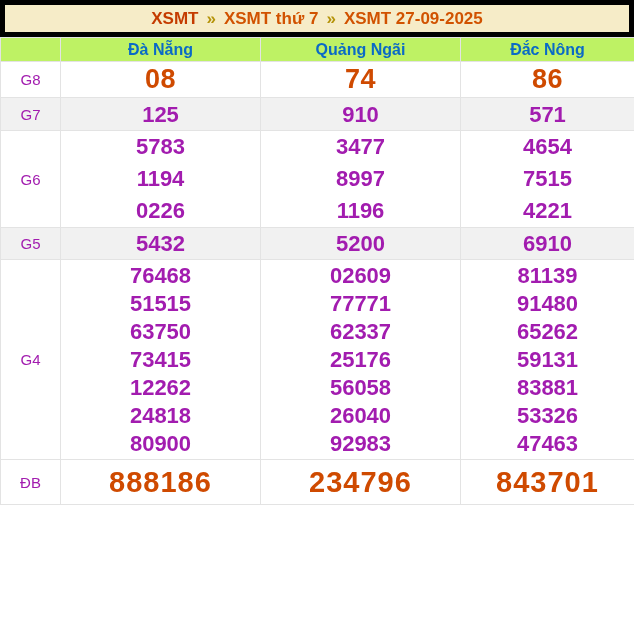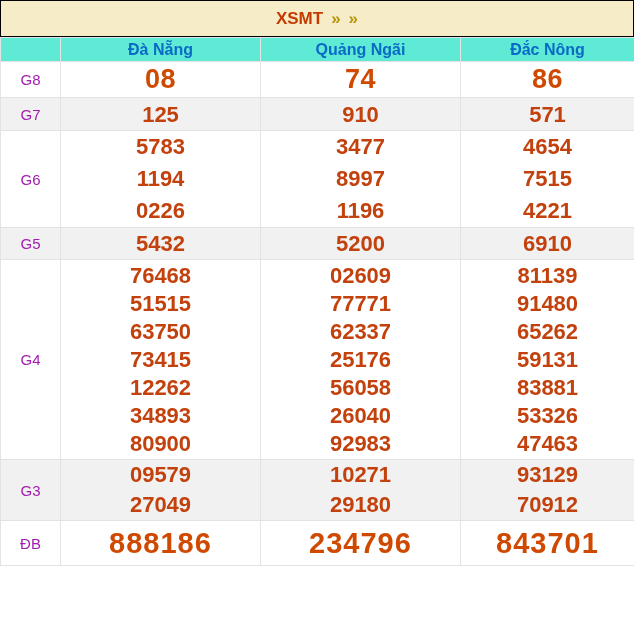--- a/index.html
+++ b/index.html
@@ -6,21 +6,21 @@
   body{
     width:634px;height:627px;overflow:hidden;
     font-family:"Liberation Sans","DejaVu Sans",sans-serif;
     -webkit-font-smoothing:antialiased;
   }
   
   .title-band{
     box-sizing:border-box;
     width:634px;height:37px;
     background:#f6ecc8;
-    border:1px solid #000000;
+    border:5px solid #000000;
     display:flex;align-items:center;justify-content:center;
     font-size:17px;font-weight:bold;
     white-space:nowrap;
   }
   .title-band span{margin:0 4px;}
   .bc-root{color:#c43b00;cursor:pointer;}
   .bc-link{color:#d15200;cursor:pointer;}
   .bc-sep{color:#b5940a;}
   
   table.results{
@@ -30,33 +30,33 @@
     border:1px solid #c9c9c9;
   }
   table.results th, table.results td{
     border:1px solid #e3e3e3;
     padding:0;
     text-align:center;
     vertical-align:middle;
   }
   thead th{
     height:23px;
-    background:#5eead4;
+    background:#bef264;
     color:#0a6ac6;
     font-size:16px;
     font-weight:bold;
     cursor:pointer;
   }
   td.prize-label{
     color:#a21caf;
     font-size:15px;
     font-weight:normal;
   }
   td.prize-cell{
-    color:#c2410c;
+    color:#a21caf;
     font-size:22px;
     font-weight:bold;
   }
   .num{display:block;line-height:31px;}
   tr.alt{background:#f1f1f1;padding-left:22px;}
   
   tr.row-g8 td{height:35px;}
   tr.row-g7 td{height:32px;}
   tr.row-g6 td{height:95px;}
   tr.row-g6 .num{line-height:32px;}
@@ -70,21 +70,23 @@
   tr.row-db td{height:44px;}
   tr.row-g8 td.prize-cell{color:#cf4a00;font-size:27px;letter-spacing:0.5px;}
   tr.row-db td.prize-cell{color:#cf4a00;font-size:29px;letter-spacing:1px;}
 </style>
 </head>
 <body>
 
 <div class="title-band">
     <span class="bc-root">XSMT</span>
     <span class="bc-sep">»</span>
+    <span class="bc-link">XSMT thứ 7</span>
     <span class="bc-sep">»</span>
+    <span class="bc-link">XSMT 27-09-2025</span>
   </div>
 
 <table class="results">
   <colgroup>
     <col style="width:60px">
     <col style="width:200px">
     <col style="width:200px">
     <col style="width:174px">
   </colgroup>
   <thead>
@@ -151,21 +153,21 @@
         </td>
       </tr>
       <tr class="row-g4">
         <td class="prize-label">G4</td>
         <td class="prize-cell">
           <span class="num">76468</span>
           <span class="num">51515</span>
           <span class="num">63750</span>
           <span class="num">73415</span>
           <span class="num">12262</span>
-          <span class="num">34893</span>
+          <span class="num">24818</span>
           <span class="num">80900</span>
         </td>
         <td class="prize-cell">
           <span class="num">02609</span>
           <span class="num">77771</span>
           <span class="num">62337</span>
           <span class="num">25176</span>
           <span class="num">56058</span>
           <span class="num">26040</span>
           <span class="num">92983</span>
@@ -173,35 +175,20 @@
         <td class="prize-cell">
           <span class="num">81139</span>
           <span class="num">91480</span>
           <span class="num">65262</span>
           <span class="num">59131</span>
           <span class="num">83881</span>
           <span class="num">53326</span>
           <span class="num">47463</span>
         </td>
       </tr>
-      <tr class="row-g3 alt">
-        <td class="prize-label">G3</td>
-        <td class="prize-cell">
-          <span class="num">09579</span>
-          <span class="num">27049</span>
-        </td>
-        <td class="prize-cell">
-          <span class="num">10271</span>
-          <span class="num">29180</span>
-        </td>
-        <td class="prize-cell">
-          <span class="num">93129</span>
-          <span class="num">70912</span>
-        </td>
-      </tr>
       <tr class="row-db">
         <td class="prize-label">ĐB</td>
         <td class="prize-cell">
           <span class="num">888186</span>
         </td>
         <td class="prize-cell">
           <span class="num">234796</span>
         </td>
         <td class="prize-cell">
           <span class="num">843701</span>

